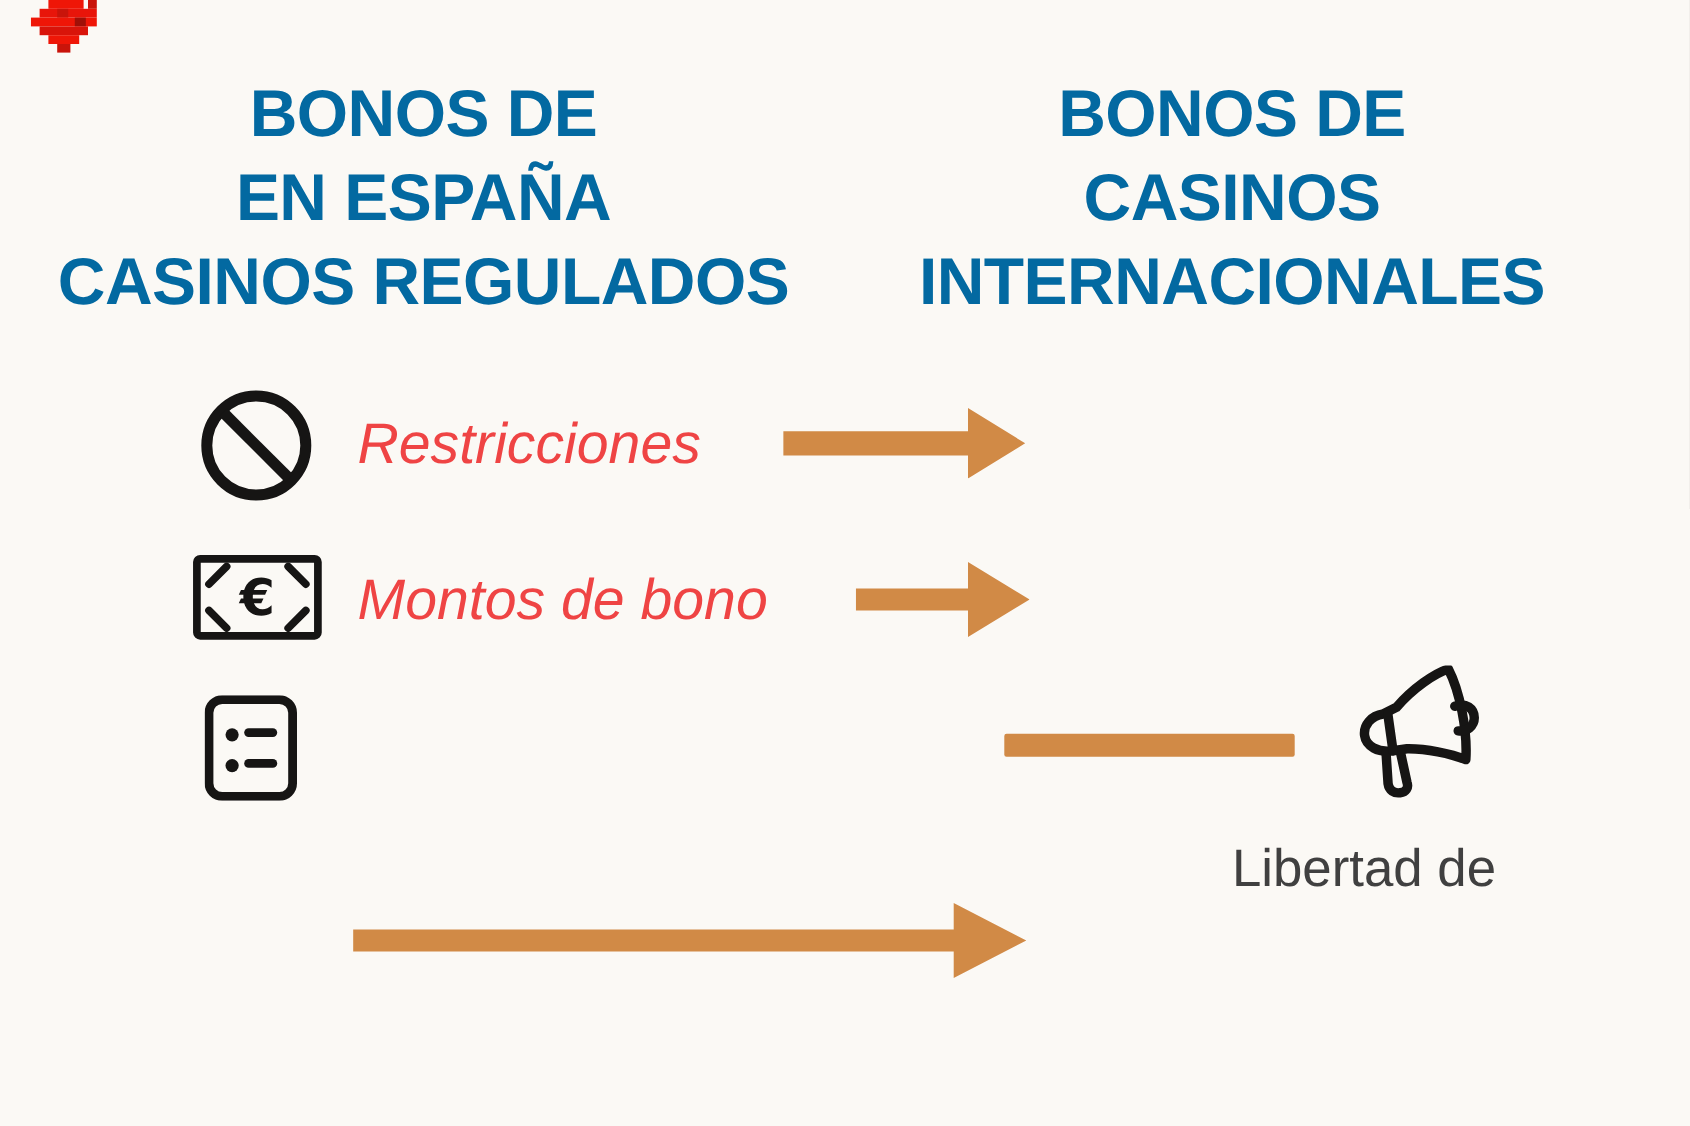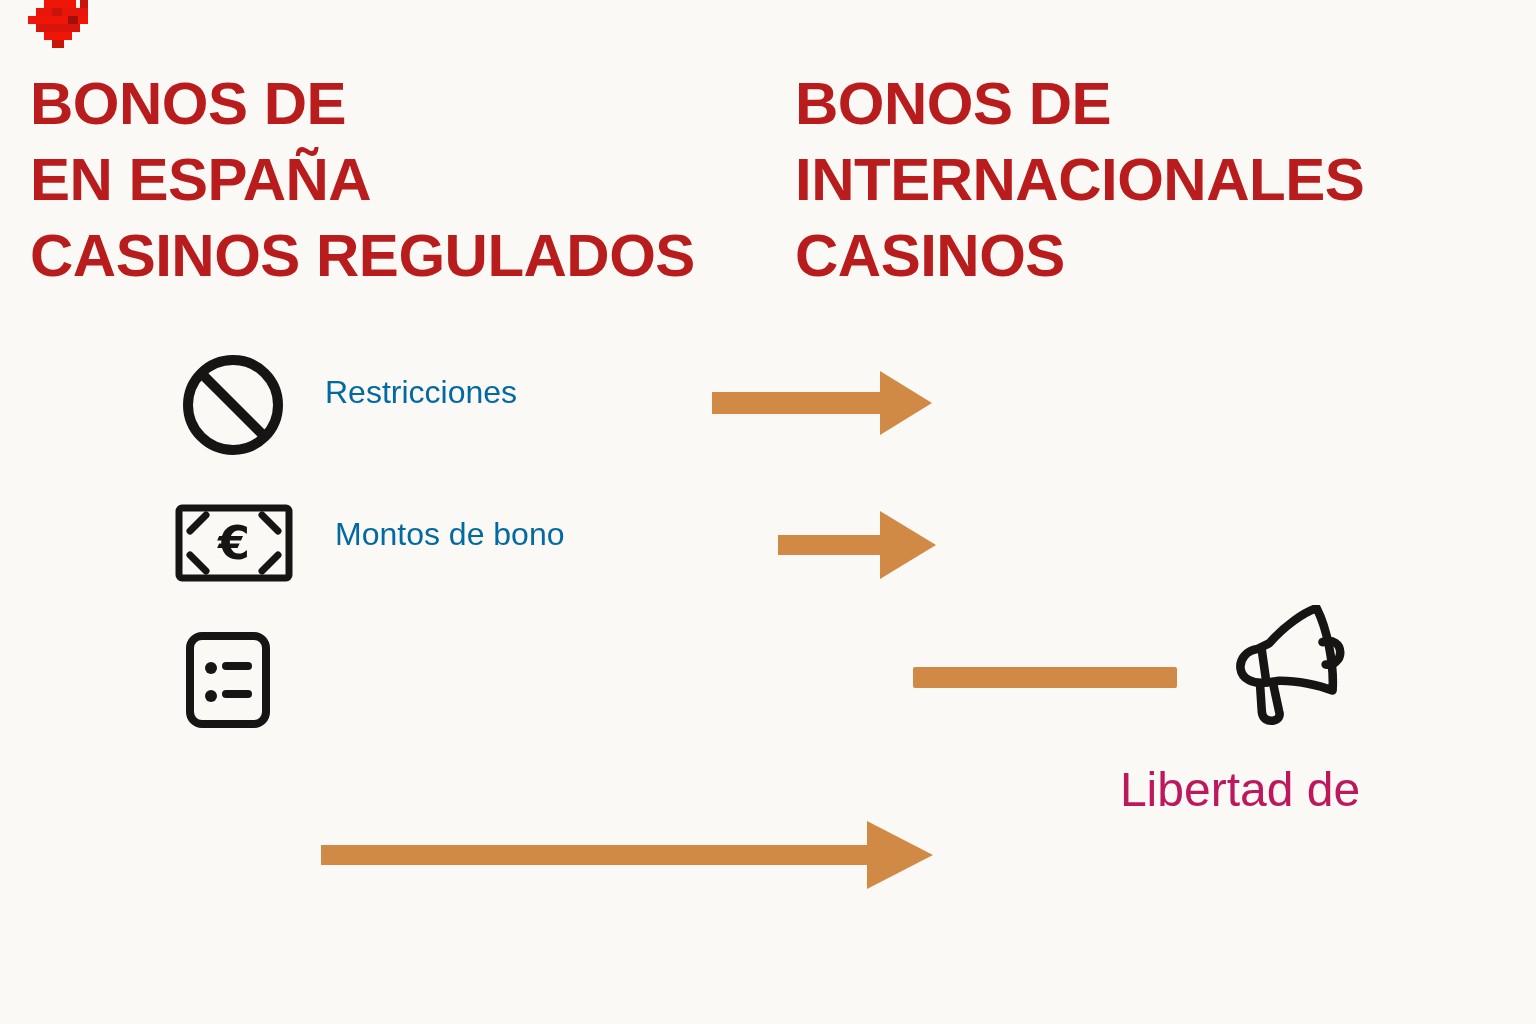--- a/index.html
+++ b/index.html
@@ -3,39 +3,39 @@
 <meta charset="utf-8">
 <style>
   html,body{margin:0;padding:0;background:#e9e7e2;}
   .canvas{
     position:relative;width:1536px;height:1024px;overflow:hidden;
     background:#fbf9f5;
     font-family:"Liberation Sans", sans-serif;
     color:#1a1917;
   }
   .title{
-    position:absolute;text-align:left;font-weight:800;
-    font-size:60px;line-height:76px;letter-spacing:-0.5px;color:#b91c1c;
+    position:absolute;text-align:center;font-weight:800;
+    font-size:60px;line-height:76px;letter-spacing:-0.5px;color:#0369a1;
   }
   .title span{display:block;}
   .title-left{left:30px;top:66px;width:710px;}
   .title-right{left:795px;top:66px;width:650px;}
   .row-label{
-    position:absolute;font-size:32px;font-weight:400;color:#0369a1;
-    white-space:nowrap;letter-spacing:0;
+    position:absolute;font-size:52px;font-weight:400;color:#ef4444;
+    white-space:nowrap;letter-spacing:0;font-style:italic;
   }
   .icon{position:absolute;}
   .arrow{position:absolute;}
   .bar{
     position:absolute;left:913px;top:667px;width:264px;height:21px;
     background:#d18a46;border-radius:2px;
   }
   .caption{
     position:absolute;left:1080px;top:760px;width:320px;text-align:center;
-    font-size:48px;line-height:60px;font-weight:400;color:#be185d;
+    font-size:48px;line-height:60px;font-weight:400;color:#404040;
   }
   .caption span{display:block;}
   .splat{position:absolute;left:28px;top:0px;}
 </style>
 </head>
 <body>
 
 <div class="canvas">
 
   <svg class="splat" width="68" height="48" viewBox="0 0 68 48" aria-hidden="true">
@@ -53,22 +53,22 @@
   </svg>
 
   <div class="title title-left">
     <span>BONOS DE</span>
     <span>EN ESPAÑA</span>
     <span>CASINOS REGULADOS</span>
   </div>
 
   <div class="title title-right">
     <span>BONOS DE</span>
+    <span>CASINOS</span>
     <span>INTERNACIONALES</span>
-    <span>CASINOS</span>
   </div>
 
   <svg class="icon" style="left:181px;top:353px;" width="104" height="104" viewBox="0 0 104 104" aria-hidden="true">
     <g fill="none" stroke="#161514" stroke-width="10">
       <circle cx="52" cy="52" r="45"></circle>
       <line x1="22" y1="22" x2="82" y2="82"></line>
     </g>
   </svg>
   <div class="row-label" style="left:325px;top:374px;">Restricciones</div>
   <svg class="arrow" style="left:712px;top:371px;" width="220" height="64" viewBox="0 0 220 64" aria-hidden="true">
@@ -78,21 +78,21 @@
   <svg class="icon" style="left:175px;top:504px;" width="118" height="78" viewBox="0 0 118 78" aria-hidden="true">
     <g fill="none" stroke="#161514" stroke-width="7" stroke-linecap="round">
       <rect x="4" y="4" width="110" height="70" rx="3"></rect>
       <line x1="15" y1="27" x2="31" y2="11"></line>
       <line x1="87" y1="11" x2="103" y2="27"></line>
       <line x1="103" y1="51" x2="87" y2="67"></line>
       <line x1="31" y1="67" x2="15" y2="51"></line>
     </g>
     <text x="59" y="55" text-anchor="middle" font-family="DejaVu Sans, sans-serif" font-size="46" font-weight="700" fill="#161514">€</text>
   </svg>
-  <div class="row-label" style="left:335px;top:516px;">Montos de bono</div>
+  <div class="row-label" style="left:325px;top:516px;">Montos de bono</div>
   <svg class="arrow" style="left:778px;top:511px;" width="158" height="68" viewBox="0 0 158 68" aria-hidden="true">
     <polygon points="0,24 102,24 102,0 158,34 102,68 102,44 0,44" fill="#d18a46"></polygon>
   </svg>
 
   <svg class="icon" style="left:186px;top:632px;" width="84" height="96" viewBox="0 0 84 96" aria-hidden="true">
     <g fill="none" stroke="#161514" stroke-width="8">
       <rect x="4" y="4" width="76" height="88" rx="12"></rect>
       <line x1="40" y1="34" x2="62" y2="34" stroke-linecap="round"></line>
       <line x1="40" y1="62" x2="62" y2="62" stroke-linecap="round"></line>
     </g>

